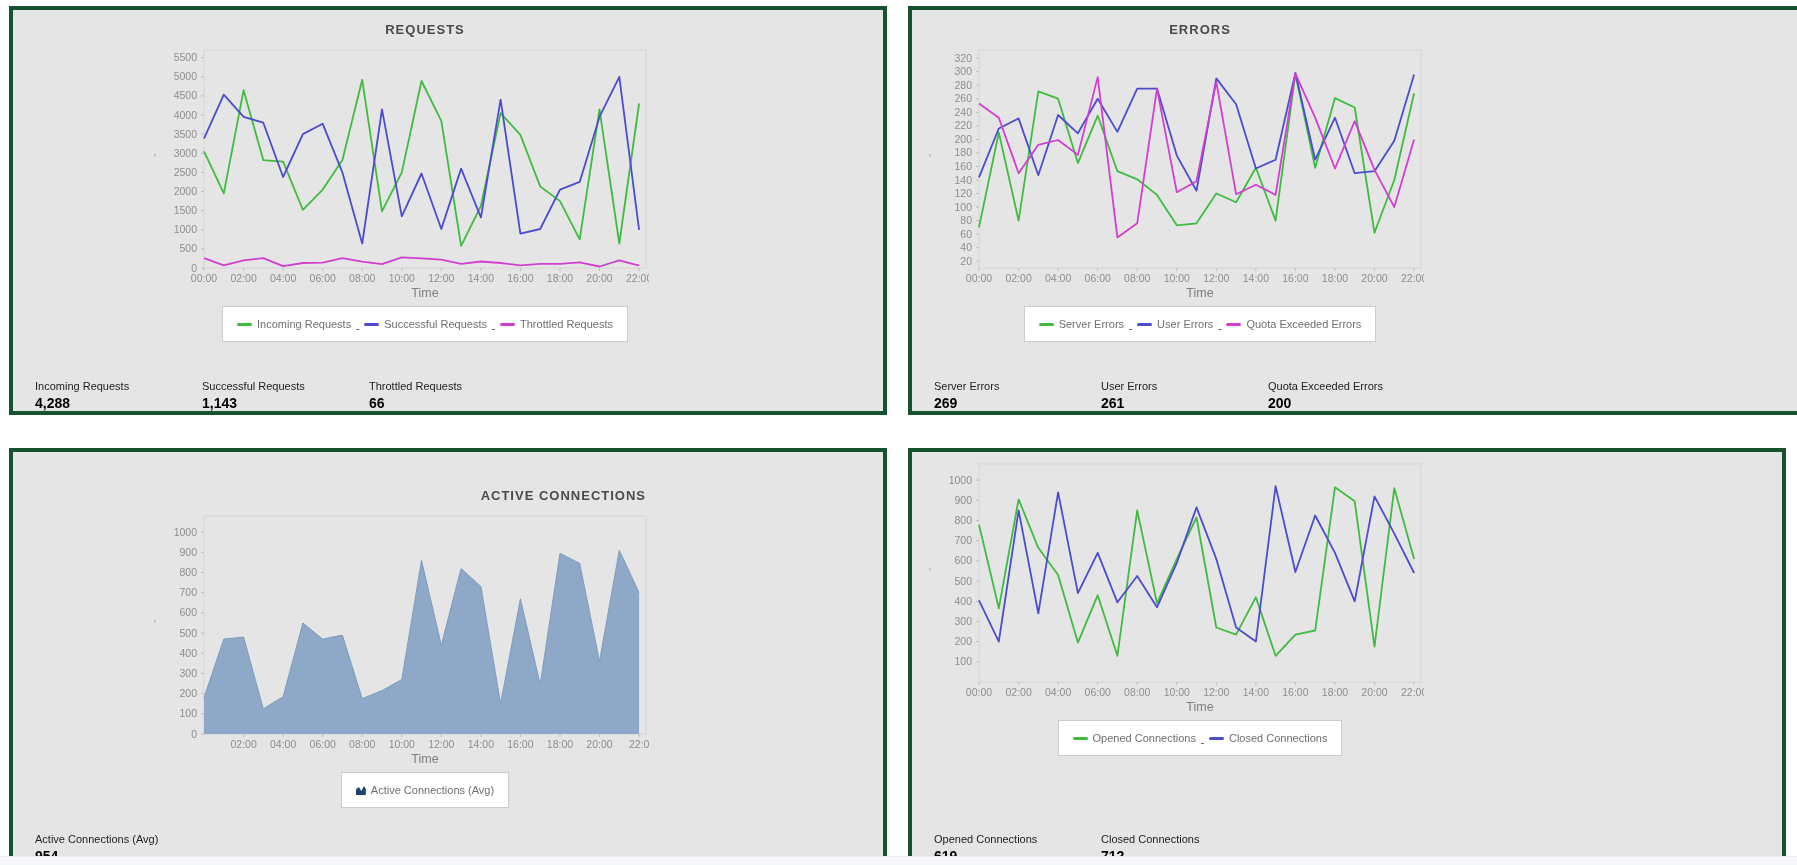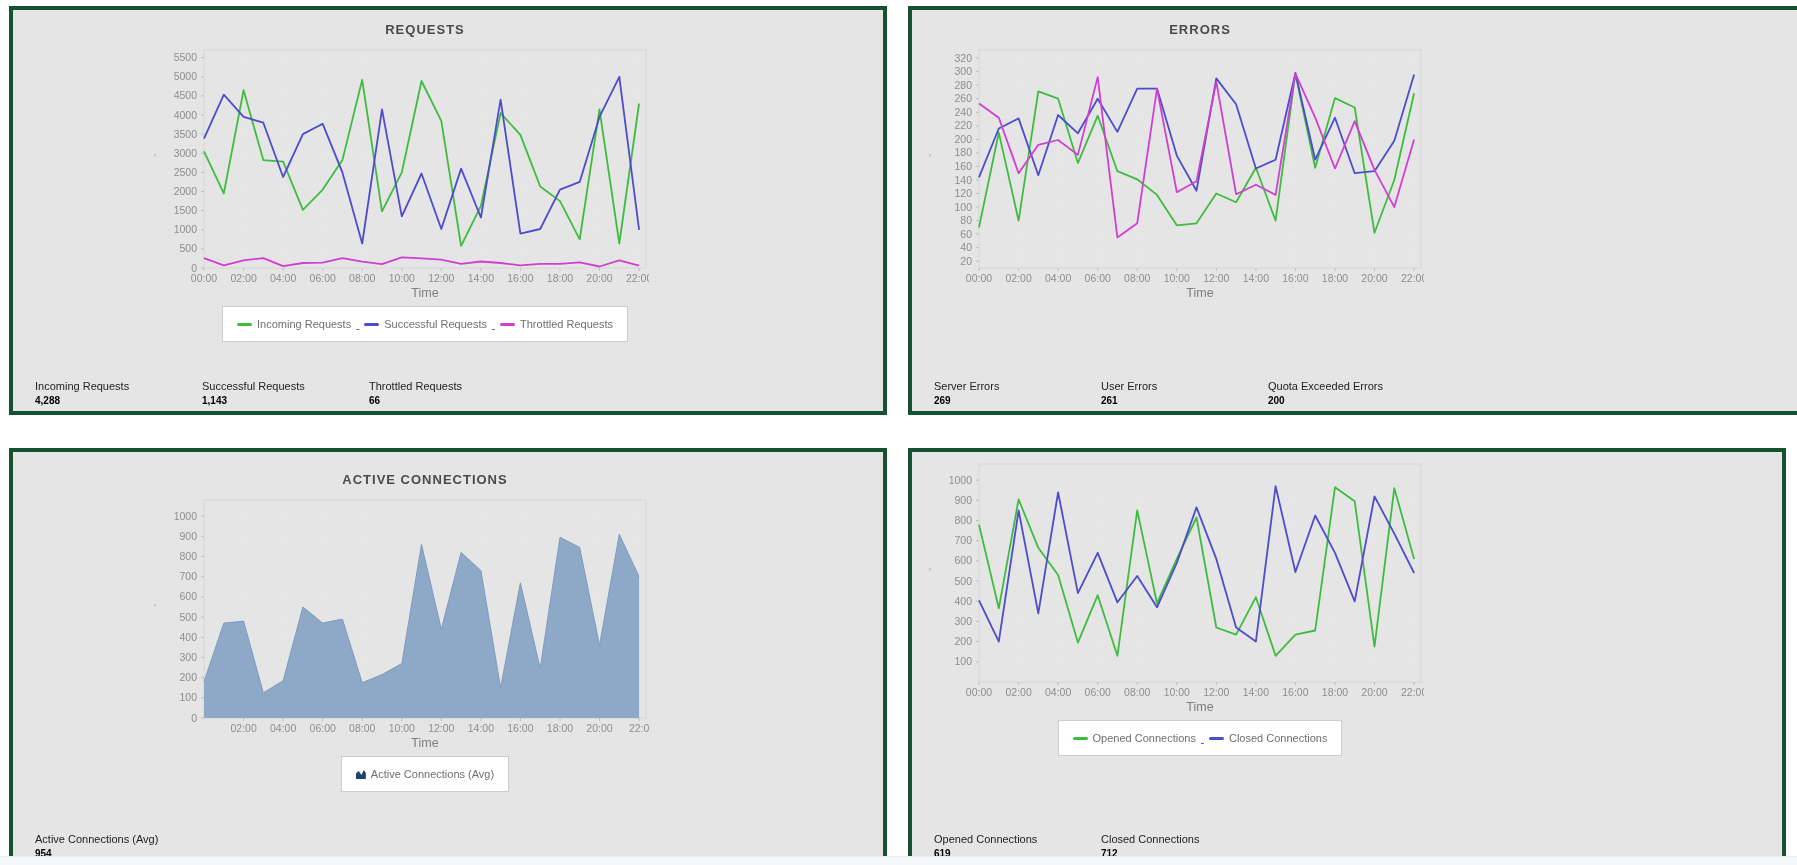--- a/index.html
+++ b/index.html
@@ -8,35 +8,35 @@
   .panel{position:absolute;background:#e5e5e5;border:4px solid #14532d;box-sizing:border-box;}
   #panel-requests{left:9px;top:6px;width:878px;height:409px;}
   #panel-errors{left:908px;top:6px;width:1011px;height:409px;}
   #panel-active{left:9px;top:448px;width:878px;height:430px;}
   #panel-connections{left:908px;top:448px;width:878px;height:430px;}
   .chart-wrap{width:500px;}
   .cw-left{margin-left:136px;}
   .cw-right{margin-left:12px;}
   .chart-title{width:442px;margin-left:55px;margin-top:12px;text-align:center;
                font-size:13px;font-weight:bold;color:#4a4a4a;letter-spacing:1px;line-height:16px;}
-  .tt-bottom{margin-top:20px;}
+  .tt-bottom{margin-top:36px;text-align:right;}
   svg.chart{display:block;margin-top:2px;}
   svg text{font-family:"Liberation Sans",sans-serif;}
   .legend-row{width:442px;margin-left:55px;text-align:center;margin-top:2px;}
   .legend{display:inline-block;border:1px solid #cccccc;padding:11px 9px;font-size:11px;color:#6f6f6f;background:#fff;text-decoration:underline;}
   .legend-item{display:inline-block;margin:0 5px;white-space:nowrap;cursor:pointer;}
   .swatch{display:inline-block;width:15px;height:3px;border-radius:2px;vertical-align:middle;margin-right:5px;margin-top:-2px;}
   .swatch-area{display:inline-block;width:10px;height:10px;vertical-align:middle;margin-right:5px;margin-top:-2px;
                clip-path:polygon(0% 100%,0% 45%,30% 18%,55% 60%,80% 8%,100% 38%,100% 100%);}
   .stats{position:absolute;left:22px;display:flex;}
   .stats-top{top:370px;}
   .stats-bottom{top:381px;}
   .stat{width:167px;}
   .stat-label{font-size:11px;color:#222222;margin-bottom:3px;}
-  .stat-value{font-size:10px;font-weight:bold;color:#000000;}
+  .stat-value{font-size:14px;font-weight:bold;color:#000000;}
   .bottom-strip{position:absolute;left:0;top:856px;width:1797px;height:9px;background:#f6f7f9;border-top:1px solid #ededef;z-index:5;}
 </style>
 </head>
 <body>
 
 <div class="page">
 
   <div class="panel" id="panel-requests">
     <div class="chart-wrap cw-left">
       <div class="chart-title">REQUESTS</div>
@@ -240,20 +240,27 @@
             <text x="450.5" y="242" text-anchor="middle">20:00</text>
             <line x1="490.1" x2="490.1" y1="228" y2="231" stroke="#bdbdbd"></line>
             <text x="490.1" y="242" text-anchor="middle">22:00</text>
           </g>
           <text x="276" y="257" text-anchor="middle" font-size="12.5" fill="#7f7f7f">Time</text>
           <text x="5" y="122" font-size="10" fill="#9a9a9a">'</text>
           <polyline points="55.0,187.4 74.8,92.6 94.6,180.6 114.3,51.3 134.1,58.7 153.9,123.1 173.7,75.7 193.4,131.2 213.2,139.3 233.0,154.9 252.8,185.3 272.5,183.3 292.3,153.5 312.1,162.3 331.9,127.8 351.6,180.6 371.4,33.7 391.2,127.8 411.0,58.1 430.7,67.5 450.5,192.8 470.3,140.0 490.1,53.3" fill="none" stroke="#3fbc3f" stroke-width="1.8" stroke-linejoin="round"></polyline>
           <polyline points="55.0,137.3 74.8,88.5 94.6,78.4 114.3,135.2 134.1,75.0 153.9,93.3 173.7,58.7 193.4,91.9 213.2,48.6 233.0,48.6 252.8,115.6 272.5,150.8 292.3,38.4 312.1,64.2 331.9,128.5 351.6,119.7 371.4,33.0 391.2,119.7 411.0,77.7 430.7,133.2 450.5,131.2 470.3,100.7 490.1,34.4" fill="none" stroke="#4c4ccd" stroke-width="1.8" stroke-linejoin="round"></polyline>
           <polyline points="55.0,63.5 74.8,77.7 94.6,133.2 114.3,104.8 134.1,100.0 153.9,114.9 173.7,37.1 193.4,197.5 213.2,183.3 233.0,48.6 252.8,152.2 272.5,141.3 292.3,41.8 312.1,154.2 331.9,144.7 351.6,154.9 371.4,33.7 391.2,77.7 411.0,128.5 430.7,81.1 450.5,129.8 470.3,167.1 490.1,99.4" fill="none" stroke="#d13fd1" stroke-width="1.8" stroke-linejoin="round"></polyline>
         </svg>
+      <div class="legend-row">
+        <div class="legend">
+          <span class="legend-item"><span class="swatch" style="background: rgb(63, 188, 63);"></span><span>Server Errors</span></span>
+          <span class="legend-item"><span class="swatch" style="background: rgb(76, 76, 205);"></span><span>User Errors</span></span>
+          <span class="legend-item"><span class="swatch" style="background: rgb(209, 63, 209);"></span><span>Quota Exceeded Errors</span></span>
+        </div>
+      </div>
     </div>
     <div class="stats stats-top">
       <div class="stat">
         <div class="stat-label">Server Errors</div>
         <div class="stat-value">269</div>
       </div>
       <div class="stat">
         <div class="stat-label">User Errors</div>
         <div class="stat-value">261</div>
       </div>

